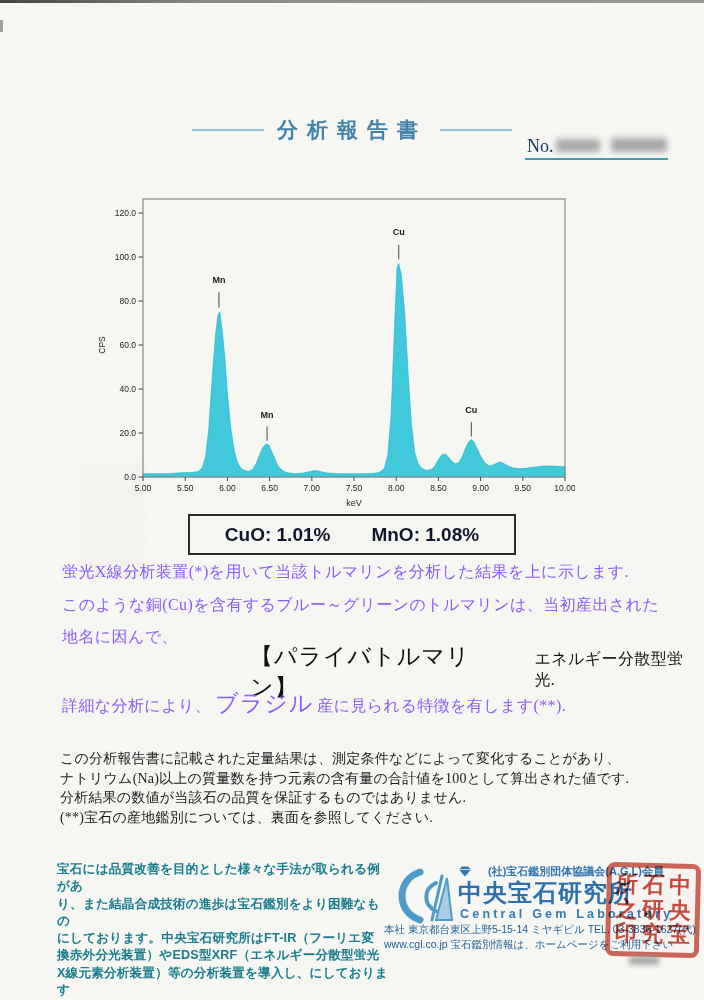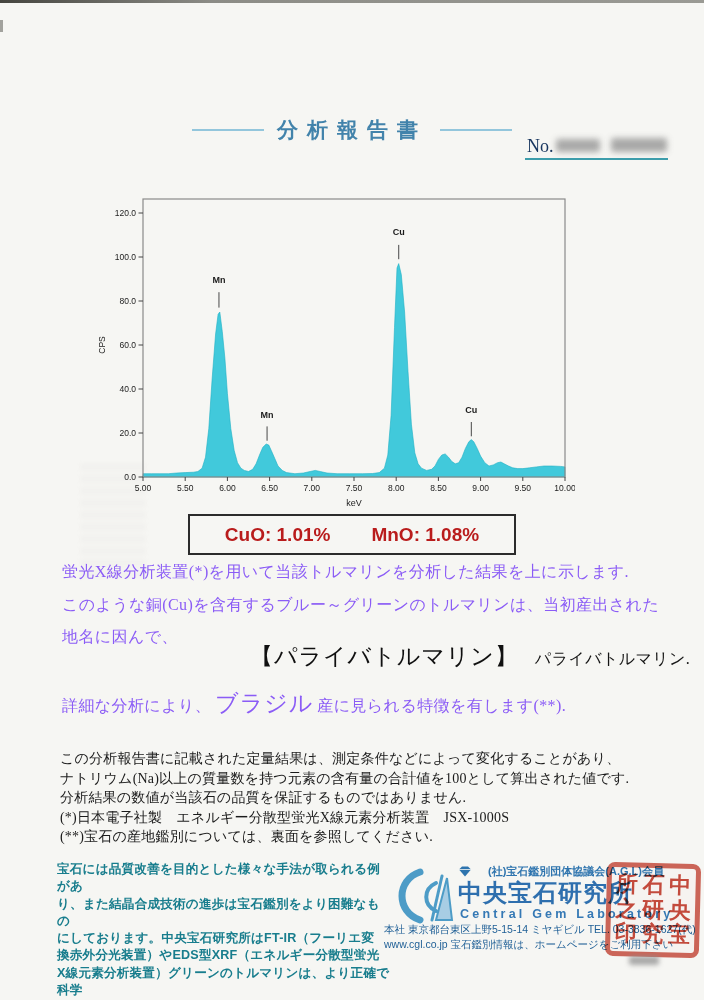--- a/index.html
+++ b/index.html
@@ -33,21 +33,21 @@
   .bleed{position:absolute;top:462px;left:80px;width:66px;height:116px;
     background:repeating-linear-gradient(0deg,rgba(160,150,150,.10) 0 6px,rgba(200,195,195,.04) 6px 12px);
     filter:blur(2px);opacity:.5;}
 
   
   .chart{position:absolute;top:195px;left:95px;}
 
   
   .results-box{position:absolute;top:514px;left:188px;width:324px;height:37px;
     border:2px solid #2b2b2b;display:flex;align-items:center;justify-content:center;gap:41px;
-    font-family:"Liberation Sans","DejaVu Sans",sans-serif;font-size:19px;font-weight:600;color:#b91c1c;}
+    font-family:"Liberation Sans","DejaVu Sans",sans-serif;font-size:19px;font-weight:600;color:#0f172a;}
 
   
   .para{position:absolute;left:62px;font-size:16px;letter-spacing:.4px;color:#8b5cf6;}
   .p1{top:562px;}
   .p2a{top:595px;}
   .p2b{top:627px;}
   .highlight-row{position:absolute;top:641px;left:250px;display:flex;align-items:baseline;gap:16px;}
   .highlight-main{font-size:23px;letter-spacing:1px;color:#101010;}
   .highlight-suffix{font-size:16px;letter-spacing:.4px;color:#141414;}
   .p3{top:688px;}
@@ -160,41 +160,40 @@
     <span>CuO: 1.01%</span>
     <span>MnO: 1.08%</span>
   </div>
 
   <div class="para p1">蛍光X線分析装置(*)を用いて当該トルマリンを分析した結果を上に示します.</div>
   <div class="para p2a">このような銅(Cu)を含有するブルー～グリーンのトルマリンは、当初産出された</div>
   <div class="para p2b">地名に因んで、</div>
 
   <div class="highlight-row">
     <span class="highlight-main">【パライバトルマリン】</span>
-    <span class="highlight-suffix">パライバトルマリン.</span>
+    <span class="highlight-suffix">エネルギー分散型蛍光.</span>
   </div>
 
   <div class="para p3">
     <span>詳細な分析により、</span><span class="big">ブラジル</span><span>産に見られる特徴を有します(**).</span>
   </div>
 
   <div class="disclaimer">
     <div>この分析報告書に記載された定量結果は、測定条件などによって変化することがあり、</div>
     <div>ナトリウム(Na)以上の質量数を持つ元素の含有量の合計値を100として算出された値です.</div>
     <div>分析結果の数値が当該石の品質を保証するものではありません.</div>
-    <div>(*)日本電子社製　エネルギー分散型蛍光X線元素分析装置　JSX-1000S</div>
     <div>(**)宝石の産地鑑別については、裏面を参照してください.</div>
   </div>
 
   <div class="footer-promo">
     <div>宝石には品質改善を目的とした様々な手法が取られる例があ</div>
     <div>り、また結晶合成技術の進歩は宝石鑑別をより困難なもの</div>
     <div>にしております。中央宝石研究所はFT-IR（フーリエ変</div>
     <div>換赤外分光装置）やEDS型XRF（エネルギー分散型蛍光</div>
-    <div>X線元素分析装置）グリーンのトルマリンは、より正確で科学</div>
+    <div>X線元素分析装置）等の分析装置を導入し、にしております</div>
     <div>的な鑑別でお客様に安心をお届けしております。</div>
   </div>
 
   <svg class="cgl-logo" width="74" height="58" viewBox="0 0 74 58">
     <path d="M36 5 C12 13 12 45 36 53" fill="none" stroke="#4d9cc7" stroke-width="7" stroke-linecap="round"></path>
     <path d="M52 16 C39 22 39 38 52 44" fill="none" stroke="#4d9cc7" stroke-width="4" stroke-linecap="round"></path>
     <path d="M58 9 L48 53" fill="none" stroke="#4d9cc7" stroke-width="3" stroke-linecap="round"></path>
     <polygon points="63,11 68,53 52,53" fill="#a8cde4" stroke="#4d9cc7" stroke-width="2"></polygon>
   </svg>
 

